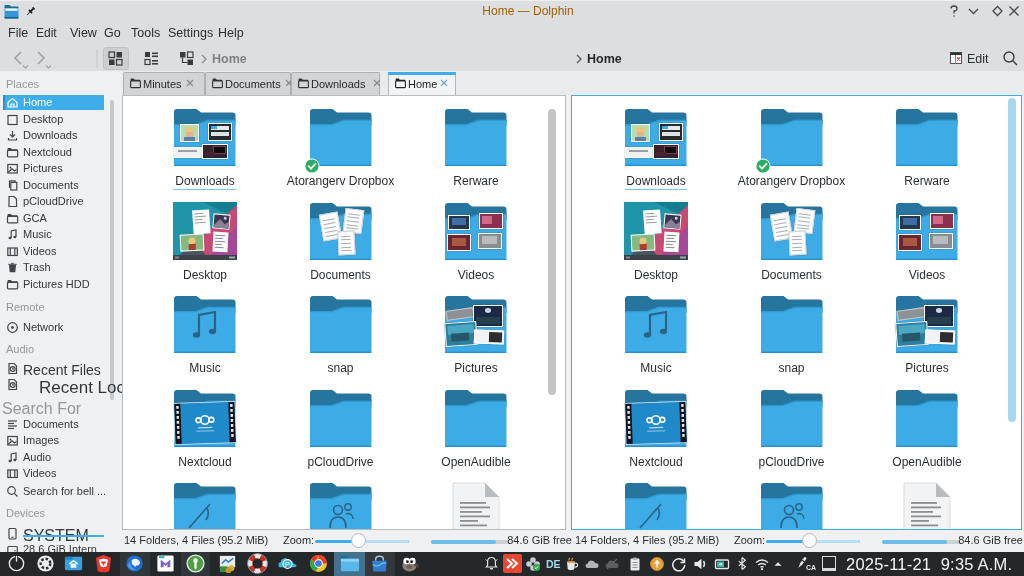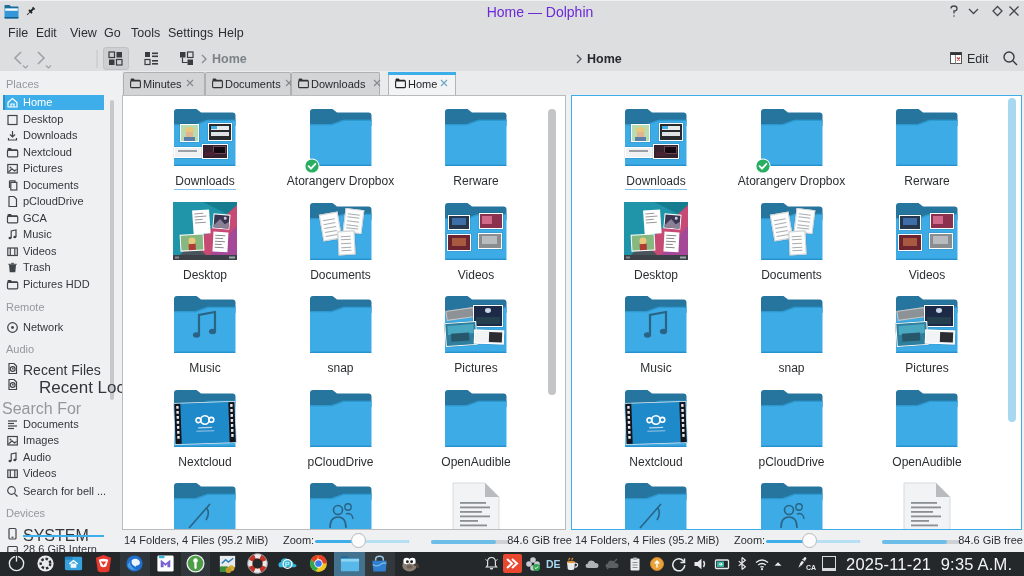--- a/index.html
+++ b/index.html
@@ -29,21 +29,21 @@
 <path d="M0.5,13 L14.5,13 L14.5,13.7 Q14.5,14.5 13.7,14.5 L1.3,14.5 Q0.5,14.5 0.5,13.7 Z" fill="#1a5f86"></path>
 </svg>
 <svg class="abs" style="left:25px;top:6px" width="11" height="11" viewBox="0 0 11 11">
 <g transform="rotate(45 5.5 5.5)">
       <rect x="4" y="0.3" width="3" height="1.4" fill="#1c1e20"></rect>
       <rect x="4.5" y="1.4" width="2" height="3.6" fill="#1c1e20"></rect>
       <rect x="3.2" y="4.6" width="4.6" height="1.9" rx="0.9" fill="#1c1e20"></rect>
       <rect x="5.1" y="6.5" width="0.8" height="4" fill="#1c1e20"></rect>
     </g>
 </svg>
-<div class="abs" style="left:540px;top:4px;transform:translateX(-50%);font-size:14px;color:#6d28d9">Home — Dolphin</div>
+<div class="abs" style="left:528px;top:4px;transform:translateX(-50%);font-size:12px;color:#a16207">Home — Dolphin</div>
 <svg class="abs" style="left:946px;top:3px" width="75" height="16" viewBox="0 0 75 16">
 <g stroke="#44484b" stroke-width="1.3" fill="none">
 <path d="M5,5.5 Q5,3 8,3 Q11,3 11,5.5 Q11,8 8,8 L8,10.5"></path>
       <circle cx="8" cy="13" r="0.8" fill="#44484b" stroke="none"></circle>
 <path d="M23,6 L27.5,10.5 L32,6"></path>
 <path d="M51.5,3.5 L56,8 L51.5,12.5 L47,8 Z"></path>
 <path d="M63.5,3.5 L72.5,12.5 M72.5,3.5 L63.5,12.5"></path>
 </g>
   </svg>
 <div class="abs" style="left:8px;top:26px;font-size:12.5px;color:#2b2e31">File</div>

